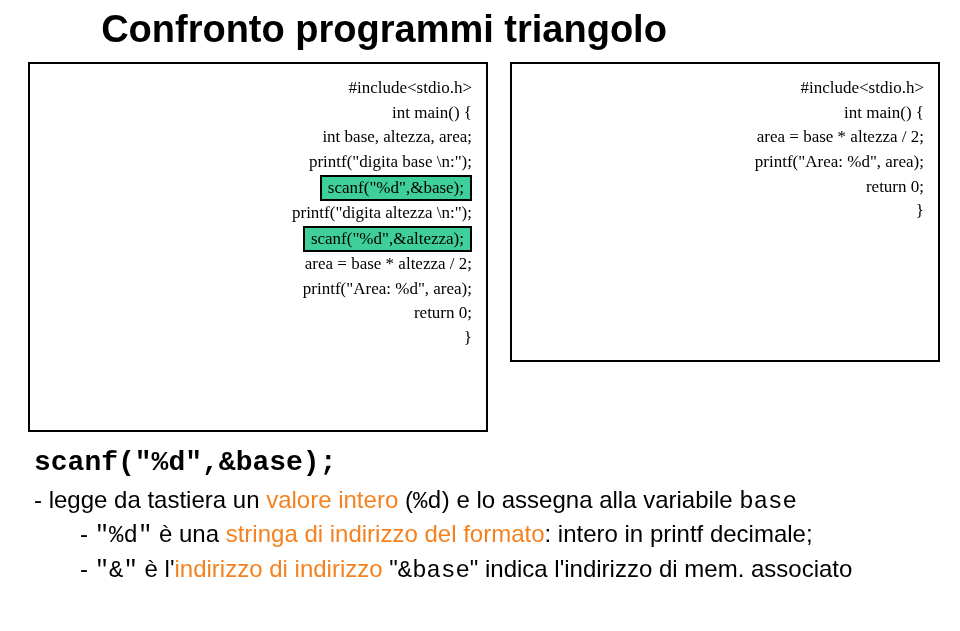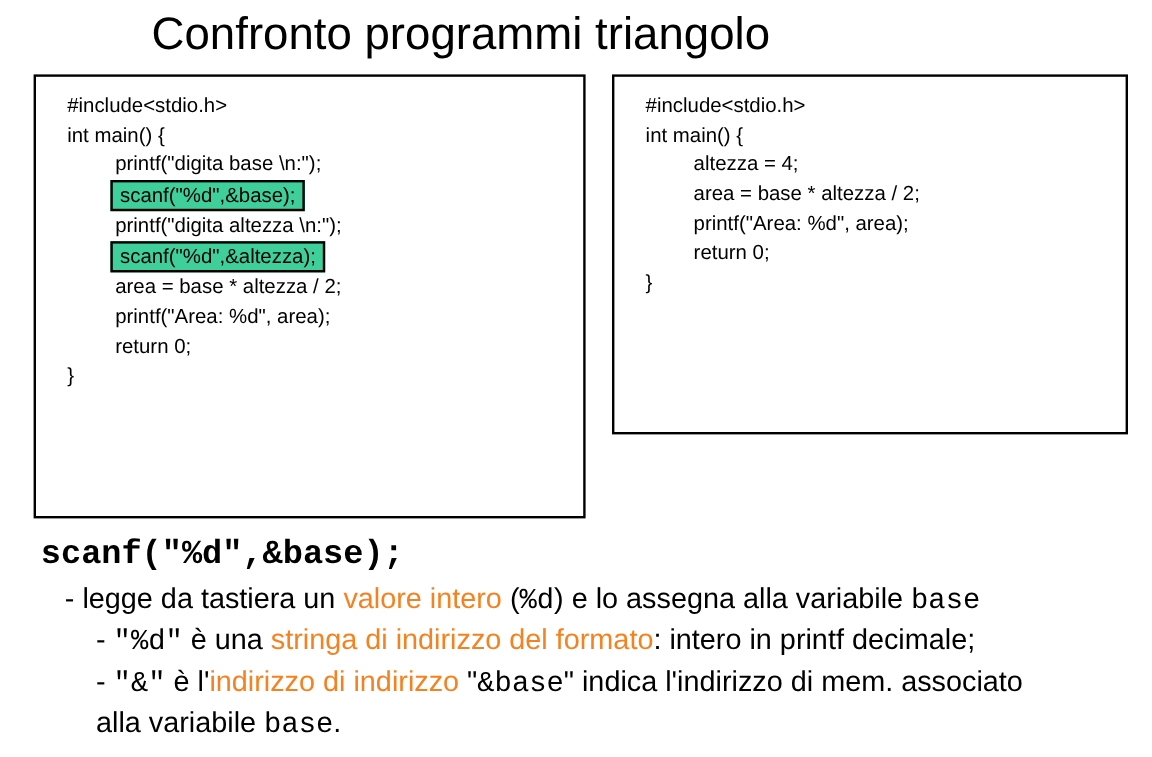--- a/index.html
+++ b/index.html
@@ -12,32 +12,33 @@
     font-family: Arial, Helvetica, sans-serif;
     position: relative;
   }
   .title {
     position: absolute;
     top: 8px;
     left: 0;
     width: 768px;
     text-align: center;
     font-size: 38px;
-    font-weight: normal;
+    font-weight: bold;
     color: #000;
   }
   .codebox {
     position: absolute;
     border: 2px solid #000;
     background: #fff;
-    padding: 12px 14px 12px 26px;
-    font-family: Liberation Sans, sans-serif;
+    padding: 12px 14px 12px 0;
+    font-family: Liberation Serif, serif;
     font-size: 17px;
     line-height: 1.45;
     color: #000;
+    text-align: right;
   }
   .box-left {
     top: 62px;
     left: 28px;
     width: 460px;
     height: 370px;
   }
   .box-right {
     top: 62px;
     left: 510px;
@@ -62,66 +63,63 @@
     font-size: 24px;
     line-height: 1.35;
     color: #000;
   }
   .explain .headline {
     font-family: "Courier New", monospace;
     font-weight: bold;
     font-size: 28px;
     margin-bottom: 2px;
   }
-  .explain .row { margin-left: 20px; }
+  .explain .row { }
   .explain .sub { margin-left: 46px; }
   .mono { font-family: "Courier New", monospace; }
   .orange { color: #f58220; }
 </style>
 </head>
 <body>
 
 <div class="title">Confronto programmi triangolo</div>
 
 <div class="codebox box-left">
   <div class="codeline">#include&lt;stdio.h&gt;</div>
   <div class="codeline">int main() {</div>
+  <div class="codeline indent1">int base, altezza, area;</div>
   <div class="codeline"></div>
   <div class="codeline indent1">printf("digita base \n:");</div>
   <div><span class="hl">scanf("%d",&amp;base);</span></div>
   <div class="codeline indent1">printf("digita altezza \n:");</div>
   <div><span class="hl">scanf("%d",&amp;altezza);</span></div>
   <div class="codeline"></div>
   <div class="codeline indent1">area = base * altezza / 2;</div>
   <div class="codeline"></div>
   <div class="codeline indent1">printf("Area: %d", area);</div>
   <div class="codeline indent1">return 0;</div>
   <div class="codeline">}</div>
 </div>
 
 <div class="codebox box-right">
   <div class="codeline">#include&lt;stdio.h&gt;</div>
   <div class="codeline">int main() {</div>
   <div class="codeline"></div>
-  <div class="codeline indent1">altezza = 4;</div>
   <div class="codeline"></div>
   <div class="codeline indent1">area = base * altezza / 2;</div>
   <div class="codeline"></div>
   <div class="codeline indent1">printf("Area: %d", area);</div>
   <div class="codeline indent1">return 0;</div>
   <div class="codeline">}</div>
 </div>
 
 <div class="explain">
   <div class="headline">scanf("%d",&amp;base);</div>
   <div class="row">
     <span>- legge da tastiera un </span><span class="orange">valore intero</span><span> (</span><span class="mono">%d</span><span>) e lo assegna alla variabile </span><span class="mono">base</span>
   </div>
   <div class="sub">
     <span>- </span><span class="mono">"%d"</span><span> è una </span><span class="orange">stringa di indirizzo del formato</span><span>: intero in printf decimale;</span>
   </div>
   <div class="sub">
     <span>- </span><span class="mono">"&amp;"</span><span> è l'</span><span class="orange">indirizzo di indirizzo</span><span> "</span><span class="mono">&amp;base</span><span>" indica l'indirizzo di mem. associato</span>
   </div>
-  <div class="sub">
-    <span>alla variabile </span><span class="mono">base</span><span>.</span>
-  </div>
 </div>
 
 </body></html>

